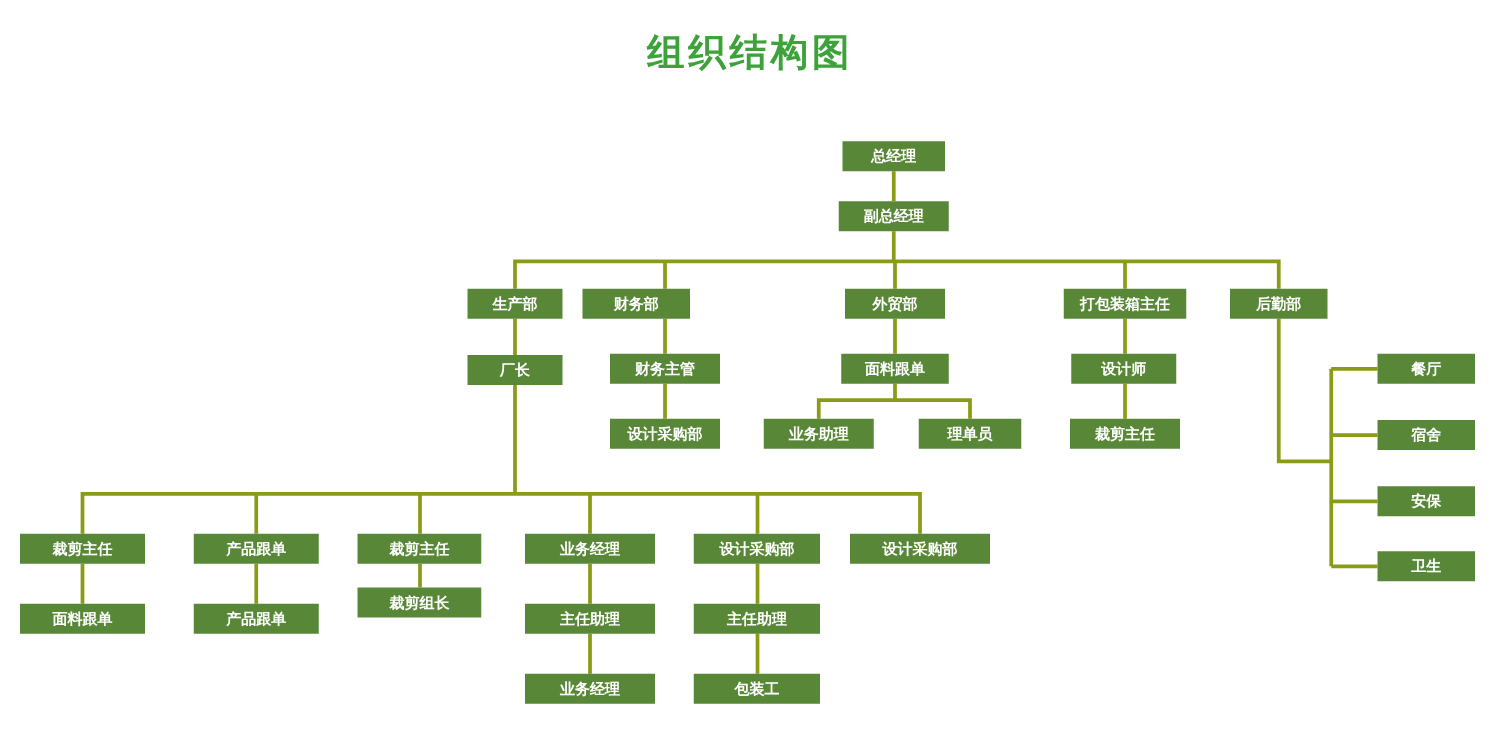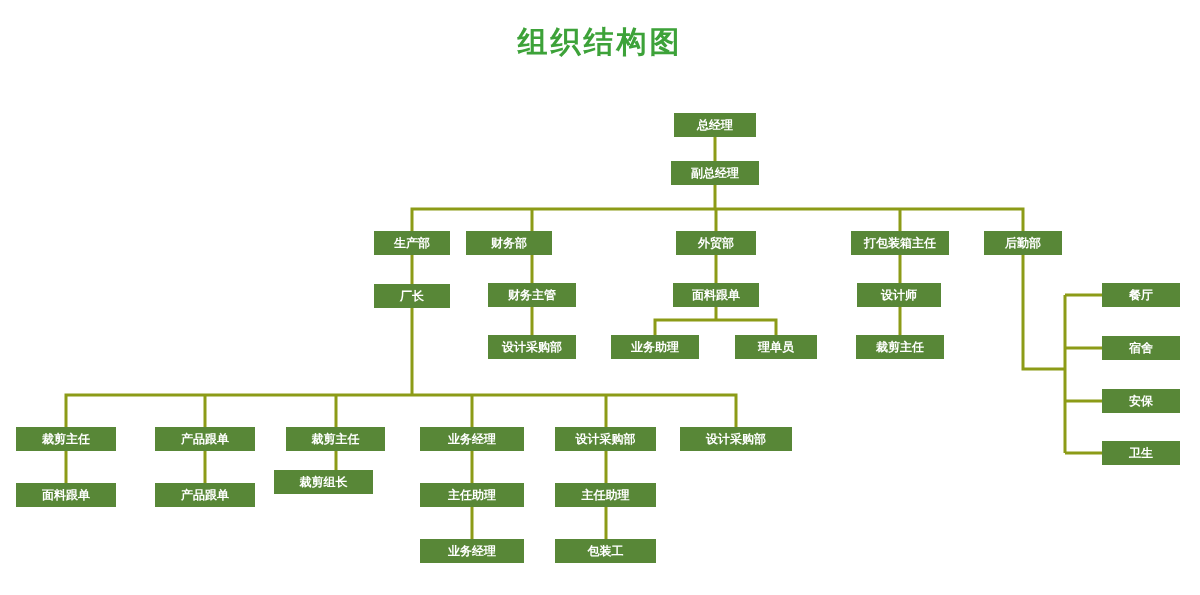--- a/index.html
+++ b/index.html
@@ -79,19 +79,19 @@
 
   <div class="node" style="left:16px;top:427px;width:100px">裁剪主任</div>
   <div class="node" style="left:155px;top:427px;width:100px">产品跟单</div>
   <div class="node" style="left:286px;top:427px;width:99px">裁剪主任</div>
   <div class="node" style="left:420px;top:427px;width:104px">业务经理</div>
   <div class="node" style="left:555px;top:427px;width:101px">设计采购部</div>
   <div class="node" style="left:680px;top:427px;width:112px">设计采购部</div>
 
   <div class="node" style="left:16px;top:483px;width:100px">面料跟单</div>
   <div class="node" style="left:155px;top:483px;width:100px">产品跟单</div>
-  <div class="node" style="left:274px;top:470px;width:99px">裁剪组长</div>
+  <div class="node" style="left:286px;top:470px;width:99px">裁剪组长</div>
   <div class="node" style="left:420px;top:483px;width:104px">主任助理</div>
   <div class="node" style="left:555px;top:483px;width:101px">主任助理</div>
   <div class="node" style="left:420px;top:539px;width:104px">业务经理</div>
   <div class="node" style="left:555px;top:539px;width:101px">包装工</div>
 
 </div>
 
 </body></html>

